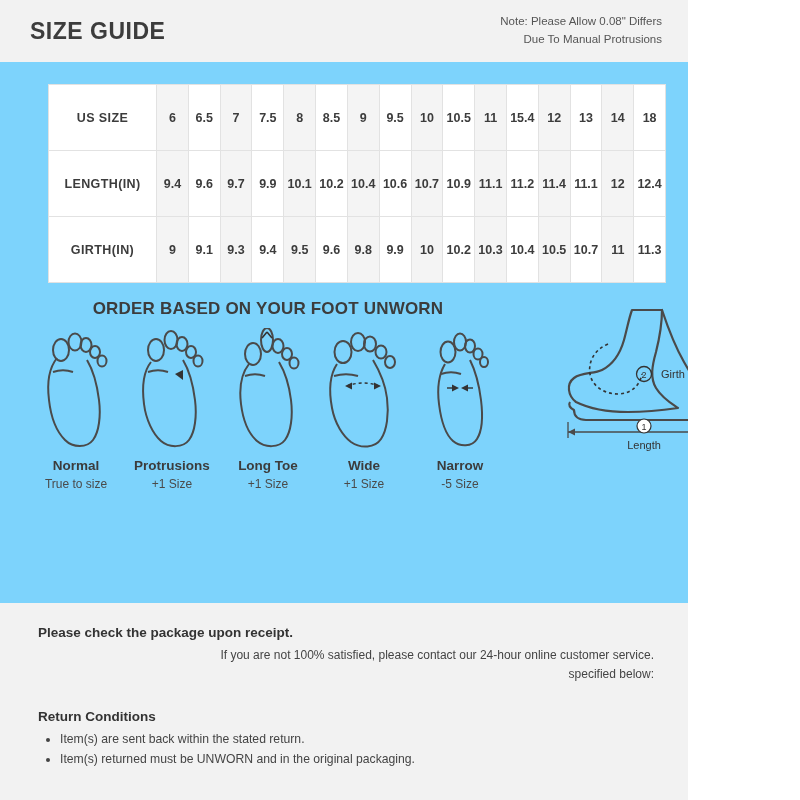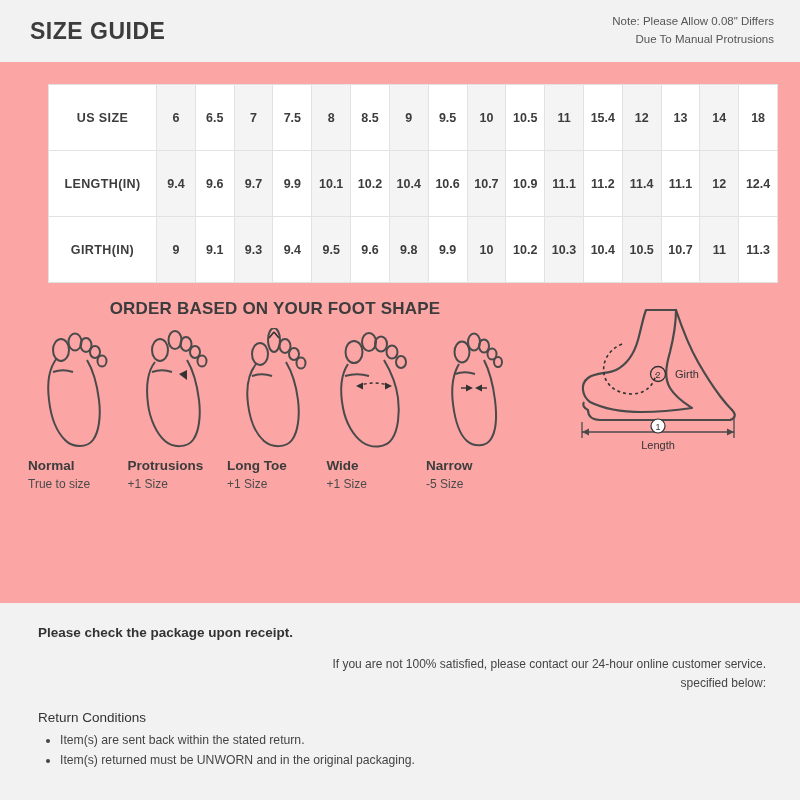--- a/index.html
+++ b/index.html
@@ -3,21 +3,21 @@
 <meta charset="utf-8">
 <style>
   * { box-sizing: border-box; }
   html, body {
     margin: 0; padding: 0;
     width: 800px; height: 800px;
     background: #ffffff;
     font-family: "Liberation Sans", sans-serif;
     color: #3a3a3a;
   }
-  .page { position: relative; width: 800px; height: 800px; overflow: hidden; background:#fca5a5; }
+  .page { position: relative; width: 688px; height: 800px; overflow: hidden; background:#7dd3fc; }
 
   
   .header {
     position: relative;
     height: 62px;
     background: #f2f2f2;
     display: flex;
     align-items: center;
     justify-content: space-between;
     padding: 0 26px 0 30px;
@@ -73,38 +73,38 @@
     font-size: 17px;
     letter-spacing: 0.2px;
     color: #3c3c3c;
     margin-bottom: 6px;
   }
   .feet-row {
     display: flex;
     justify-content: space-between;
     padding: 0 8px;
   }
-  .foot-item { width: 96px; }
+  .foot-item { width: 96px; text-align: center; }
   .foot-art { height: 125px; display:flex; align-items:flex-end; justify-content:center; }
   .foot-name { font-size: 13.5px; font-weight: bold; margin-top: 8px; color:#3c3c3c; }
   .foot-sub { font-size: 12px; margin-top: 4px; color:#4a4a4a; }
 
   .measure-art { display:flex; justify-content:center; align-items:center; height: 160px; }
 
   
   .footer {
     position: absolute;
     left: 0; right: 0; bottom: 0;
     height: 197px;
     background: #f2f2f2;
     padding: 22px 34px 0 38px;
   }
-  .f-head { font-size: 13.5px; font-weight: bold; color: #333; margin-bottom: 15px; }
+  .f-head { font-size: 13.5px; font-weight: bold; color: #333; margin-bottom: 6px; }
   .f-line { font-size: 12px; color: #444; line-height: 1.62; text-align: right; }
-  .f-head2 { font-size: 13.5px; font-weight: normal; color: #333; margin-top: 16px; margin-bottom: 6px; }
+  .f-head2 { font-size: 13.5px; font-weight: bold; color: #333; margin-top: 24px; margin-bottom: 6px; }
   ul.f-list { margin: 0; padding-left: 22px; }
   ul.f-list li { font-size: 12.2px; color: #444; line-height: 1.62; }
 </style>
 </head>
 <body>
 
 <div class="page">
 
   <div class="header">
     <div class="header-title">SIZE GUIDE</div>
@@ -174,21 +174,21 @@
             <td class="alt">11</td>
             <td class="plain">11.3</td>
           </tr>
         </tbody>
     </table>
   </div>
 
   <div class="mid">
 
     <div class="mid-left">
-      <div class="sec-title">ORDER BASED ON YOUR FOOT SHAPE</div>
+      <div class="sec-title">ORDER BASED ON YOUR FOOT UNWORN</div>
       <div class="feet-row" id="feet-row">
           <div class="foot-item">
             <div class="foot-art">
               <svg width="74" height="122" viewBox="0 0 74 122">
        <g fill="none" stroke="#4a4a4a" stroke-width="2" stroke-linejoin="round">
          <path d="M18 30 C10 40 8 56 10 72 C12 90 18 104 26 112 C34 120 48 120 54 112 C60 104 62 88 60 72 C58 56 54 42 48 32"></path>
          <ellipse cx="22" cy="22" rx="8" ry="11"></ellipse>
          <ellipse cx="36" cy="14" rx="6.5" ry="8.5"></ellipse>
          <ellipse cx="47" cy="17" rx="5.5" ry="7"></ellipse>
          <ellipse cx="56" cy="24" rx="5" ry="6"></ellipse>

